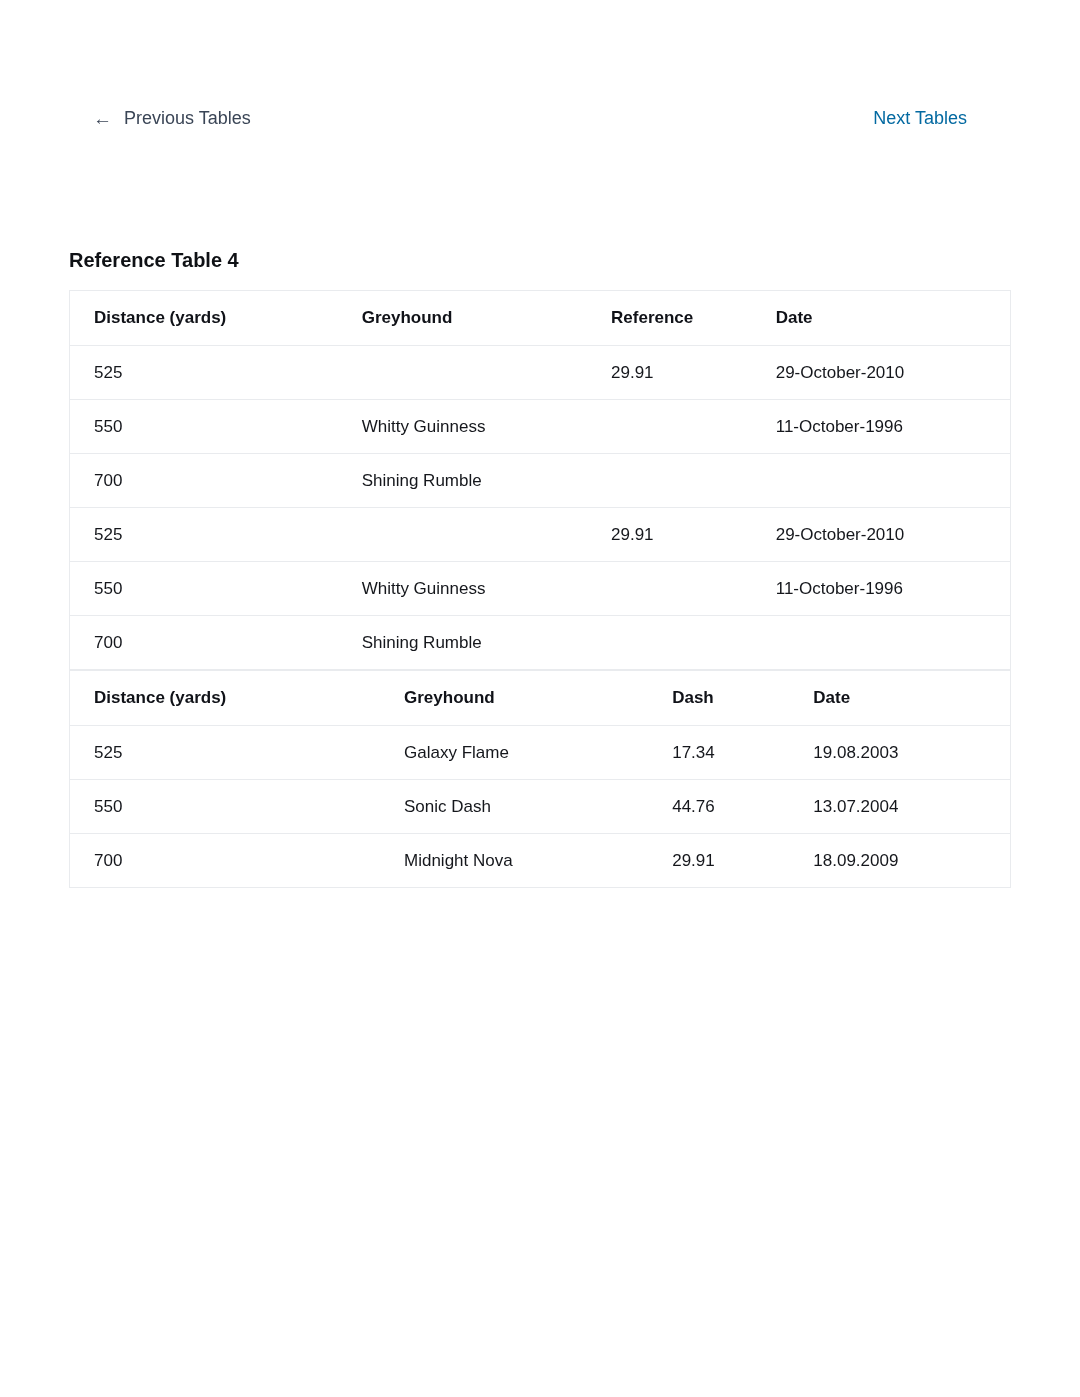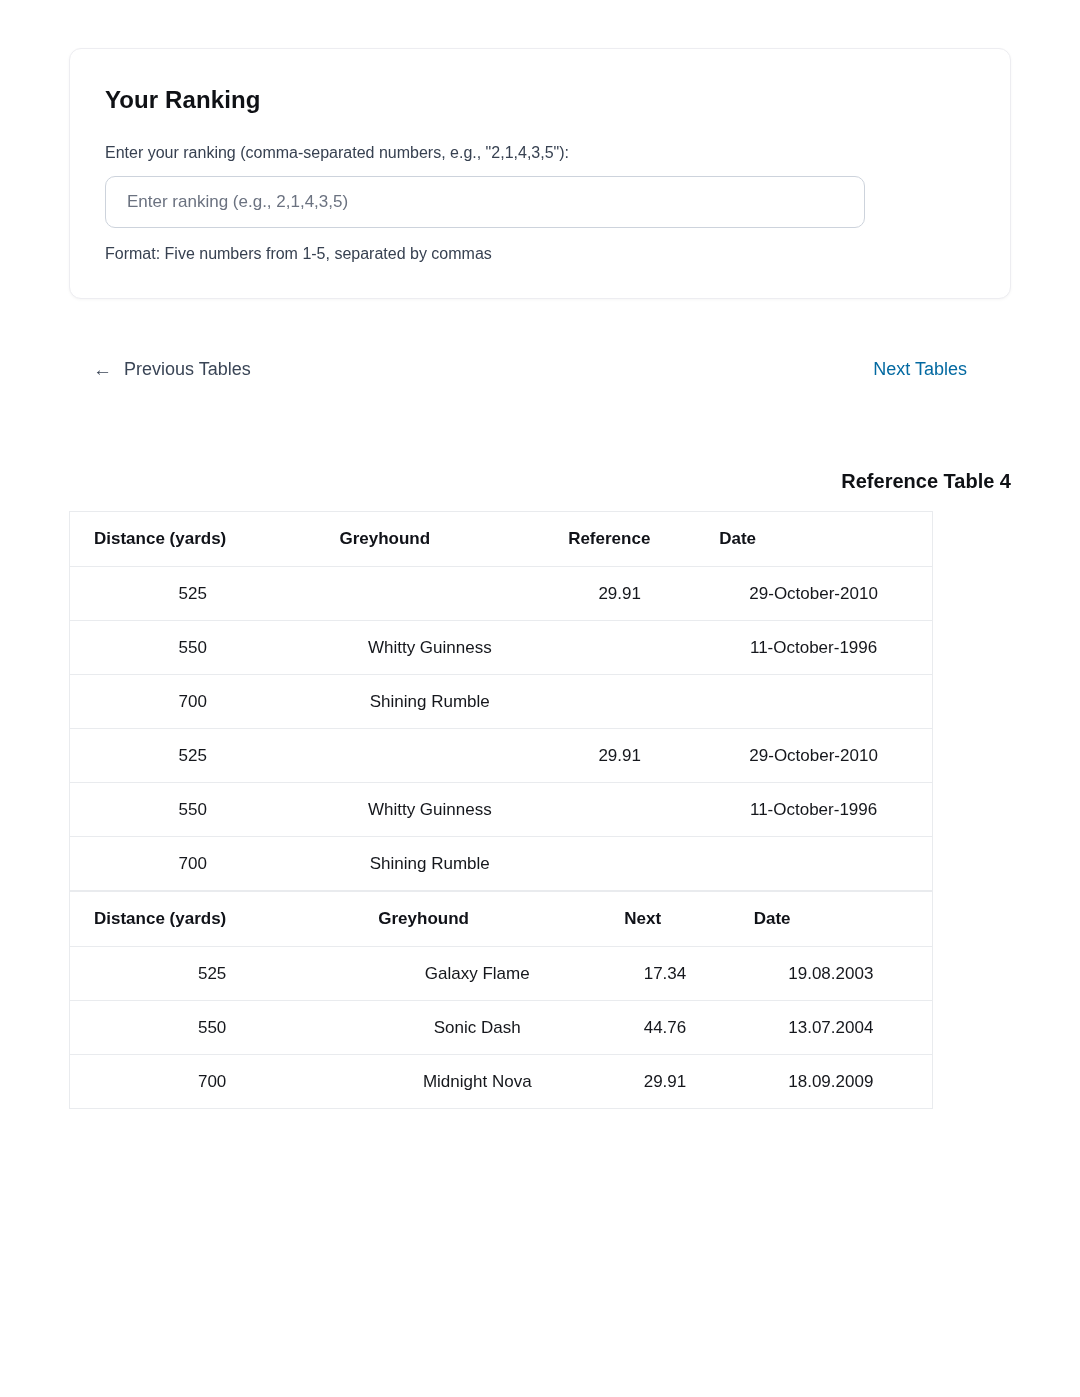--- a/index.html
+++ b/index.html
@@ -83,24 +83,24 @@
   }
 
   
   .table-section { margin-top: 0; }
   .table-title {
     font-size: 20px;
     font-weight: 700;
     color: #0f1115;
     margin-bottom: 18px;
   }
-  .table-section:first-of-type .table-title { margin-top: 90px; text-align: right; }
+  .table-section:first-of-type .table-title { margin-top: 120px; }
   .table-section + .table-section .table-title { margin-top: 42px; }
   table.ref-table {
-    width: 864px;
+    width: 942px;
     border-collapse: collapse;
     border: 1px solid #e9ebee;
     table-layout: fixed;
   }
   table.ref-table th, table.ref-table td {
     text-align: left;
     padding: 16px 24px;
     font-size: 17px;
     height: 54px;
     vertical-align: middle;
@@ -109,35 +109,28 @@
   }
   table.ref-table th {
     font-weight: 700;
     color: #101218;
     border-bottom: 1px solid #e9ebee;
     height: 55px;
   }
   table.ref-table td {
     color: #15171c;
     border-bottom: 1px solid #e9ebee;
-    text-align: center;
   }
   table.ref-table tr:last-child td { border-bottom: none; }
 </style>
 </head>
 <body>
 
 <div class="page">
 
-  <section class="card">
-    <h1>Your Ranking</h1>
-    <label class="field-label" for="ranking-input">Enter your ranking (comma-separated numbers, e.g., "2,1,4,3,5"):</label>
-    <input id="ranking-input" type="text" placeholder="Enter ranking (e.g., 2,1,4,3,5)" style="">
-    <p class="hint">Format: Five numbers from 1-5, separated by commas</p>
-  </section>
 
   <nav class="tables-nav">
     <a class="prev">
       <span class="arrow">←</span>
       <span>Previous Tables</span>
     </a>
     <span class="next">Next Tables</span>
   </nav>
 
   <div id="tables-root">
@@ -203,21 +196,21 @@
           <colgroup>
             <col style="width: 33%;">
             <col style="width: 28.5%;">
             <col style="width: 15%;">
             <col style="width: 23.5%;">
           </colgroup>
           <thead>
             <tr>
               <th>Distance (yards)</th>
               <th>Greyhound</th>
-              <th>Next</th>
+              <th>Dash</th>
               <th>Date</th>
             </tr>
           </thead>
           <tbody>
             <tr>
               <td>525</td>
               <td>Galaxy Flame</td>
               <td>17.34</td>
               <td>19.08.2003</td>
             </tr>

